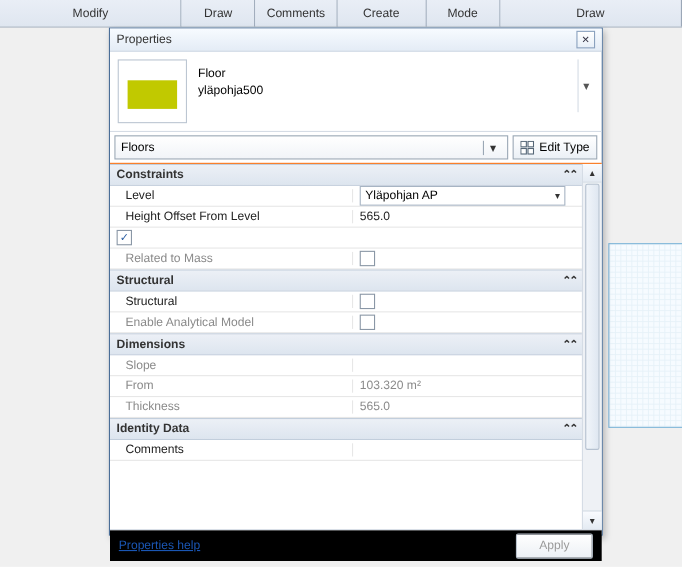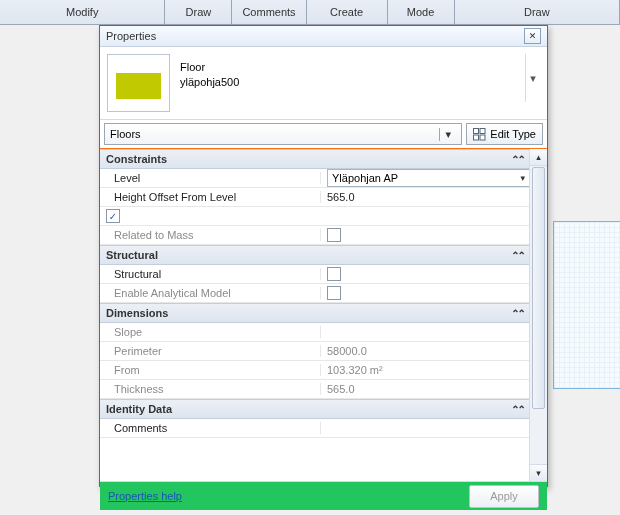--- a/index.html
+++ b/index.html
@@ -22,28 +22,28 @@
 .dd .arrow{margin-left:auto;border-left:1px solid #9aa7b5;width:16px;text-align:center;color:#333}
 .editbtn{height:20px;border:1px solid #9aa7b5;background:linear-gradient(#fff,#ebf0f6);display:flex;align-items:center;gap:4px;padding:0 6px}
 .grid{height:332px;overflow:hidden;border-bottom:1px solid #d5dce5;position:relative}
 .gridinner{position:absolute;inset:0;right:17px}
 .cat{height:18px;background:linear-gradient(#ecf0f6,#dde5ef);border-top:1px solid #c2cedc;border-bottom:1px solid #c2cedc;display:flex;align-items:center;padding:0 6px;font-weight:600;color:#333}
 .cat .chv{margin-left:auto;font-size:10px;color:#333;letter-spacing:-2px}
 .row{height:18px;display:flex;align-items:center;border-bottom:1px solid #e7e7e7}
 .row .lbl{width:206px;padding-left:14px;color:#222;border-right:1px solid #e7e7e7}
 .row .val{flex:1;padding-left:6px;color:#222;display:flex;align-items:center;height:100%}
 .row.dis .lbl,.row.dis .val{color:#8a8a8a}
-.valbox{flex:1;height:16px;border:1px solid #a7b4c3;background:#fff;display:flex;align-items:center;padding:0 4px;margin-right:0;color:#000}
+.valbox{flex:1;height:16px;border:1px solid #a7b4c3;background:#fff;display:flex;align-items:center;padding:0 4px;margin-right:16px;color:#000}
 .valbox .arrow{margin-left:auto;font-size:9px;color:#333}
 .ck{width:12px;height:12px;border:1px solid #8a97a6;background:#fff;display:flex;align-items:center;justify-content:center;font-size:10px;color:#2b5ea3}
 .scroll{position:absolute;top:0;right:0;width:17px;bottom:0;background:#eef1f5;border-left:1px solid #d5dce5}
 .scroll .bt{height:16px;border-bottom:1px solid #d5dce5;background:linear-gradient(#f9fbfe,#e4ebf3);text-align:center;font-size:9px;line-height:16px;color:#333}
 .scroll .bb{position:absolute;bottom:0;left:0;right:0;height:16px;border-top:1px solid #d5dce5;background:linear-gradient(#f9fbfe,#e4ebf3);text-align:center;font-size:9px;line-height:16px;color:#333}
 .scroll .thumb{position:absolute;left:2px;right:2px;top:18px;height:240px;border:1px solid #b5c1d0;background:linear-gradient(90deg,#f1f5fa,#dfe7f1);border-radius:2px}
-.footer{height:28px;display:flex;align-items:center;padding:0 8px;background:#22c55e}
+.footer{height:28px;display:flex;align-items:center;padding:0 8px;background:#000000}
 .footer a{color:#1a56b4;text-decoration:underline;cursor:pointer}
 .applybtn{margin-left:auto;width:68px;height:21px;border:1px solid #b9c2cd;background:linear-gradient(#fff,#ecf0f5);color:#9a9a9a;display:flex;align-items:center;justify-content:center;border-radius:2px}
 .canvasbg{position:absolute;left:553px;top:221px;width:67px;height:166px;border:1px solid #7fb5d8;background-image:linear-gradient(#e6f1f8 1px,transparent 1px),linear-gradient(90deg,#e6f1f8 1px,transparent 1px);background-size:5px 5px;background-color:#f6fbff}
 .etico{width:13px;height:13px;display:inline-block}
 .etico svg{display:block}
 </style>
 </head>
 <body>
 
 <div class="wrap">
@@ -144,24 +144,20 @@
 
         <div class="cat">
             <span>Dimensions</span>
             <span class="chv">⌃⌃</span>
           </div>
         <div class="row dis">
           <div class="lbl">Slope</div>
           <div class="val"></div>
         </div>
         <div class="row dis">
-          <div class="lbl">Perimeter</div>
-          <div class="val">58000.0</div>
-        </div>
-        <div class="row dis">
           <div class="lbl">From</div>
           <div class="val">103.320 m²</div>
         </div>
         <div class="row dis">
           <div class="lbl">Thickness</div>
           <div class="val">565.0</div>
         </div>
 
         <div class="cat">
             <span>Identity Data</span>

